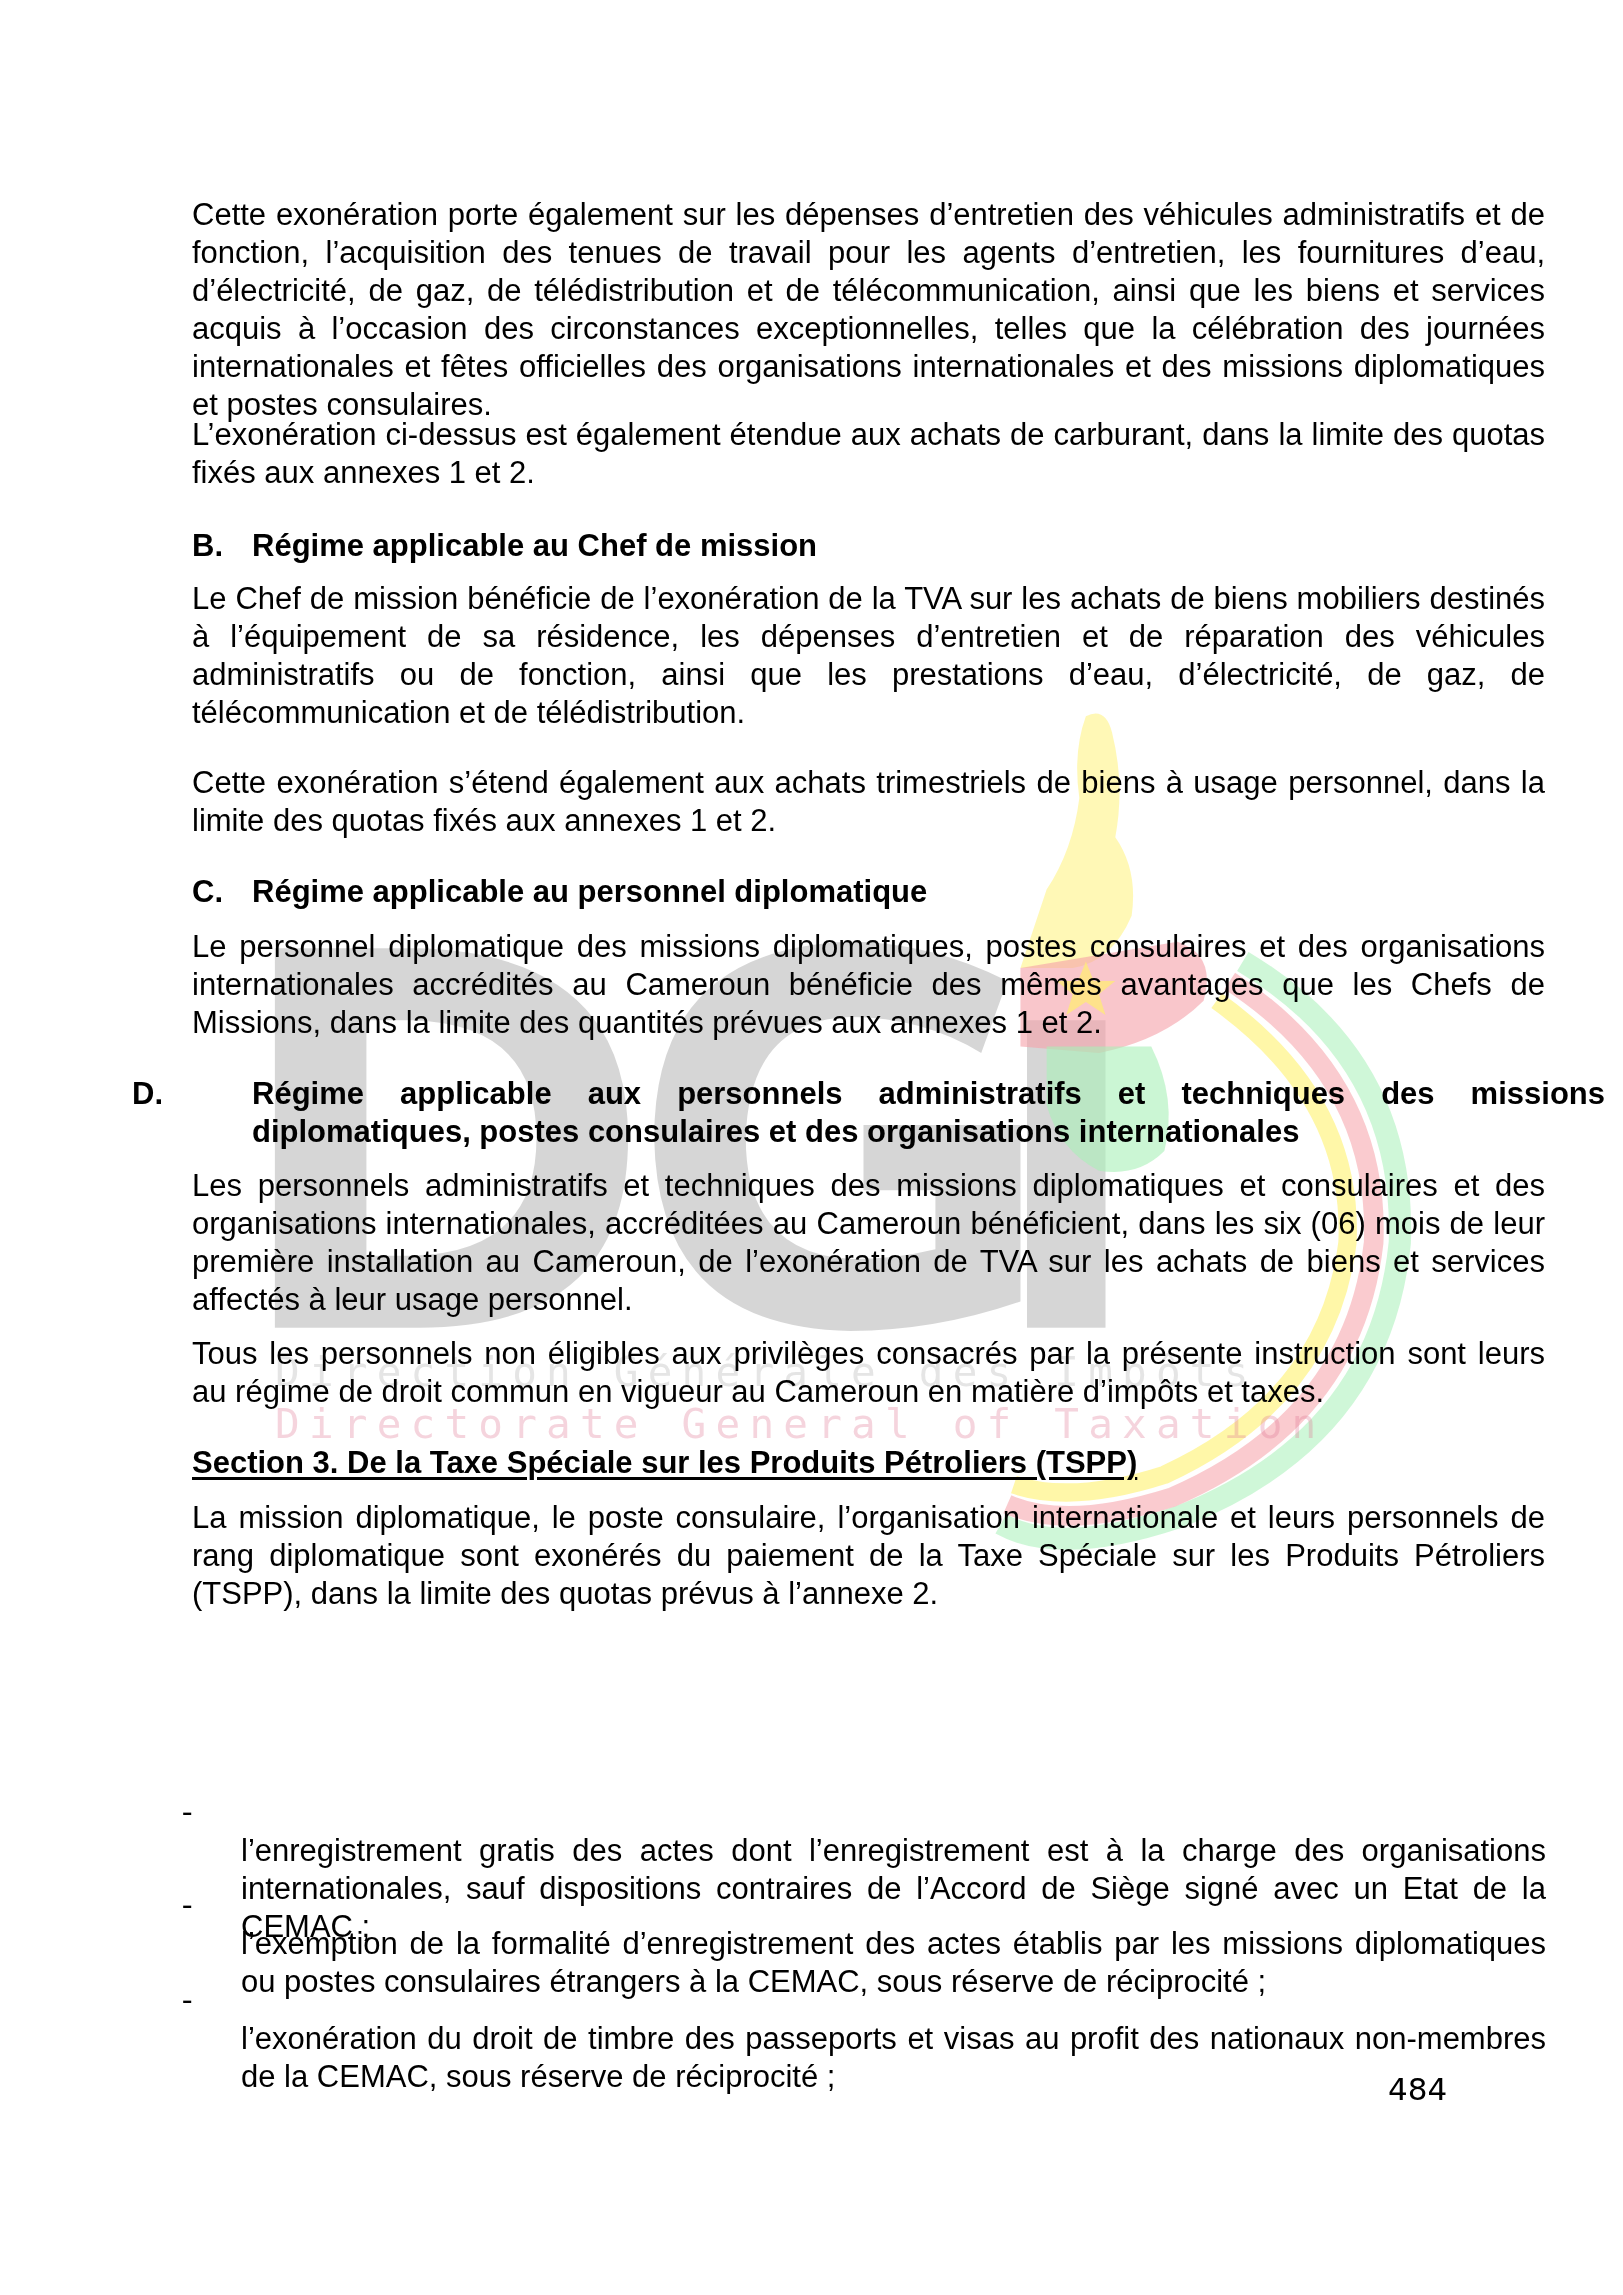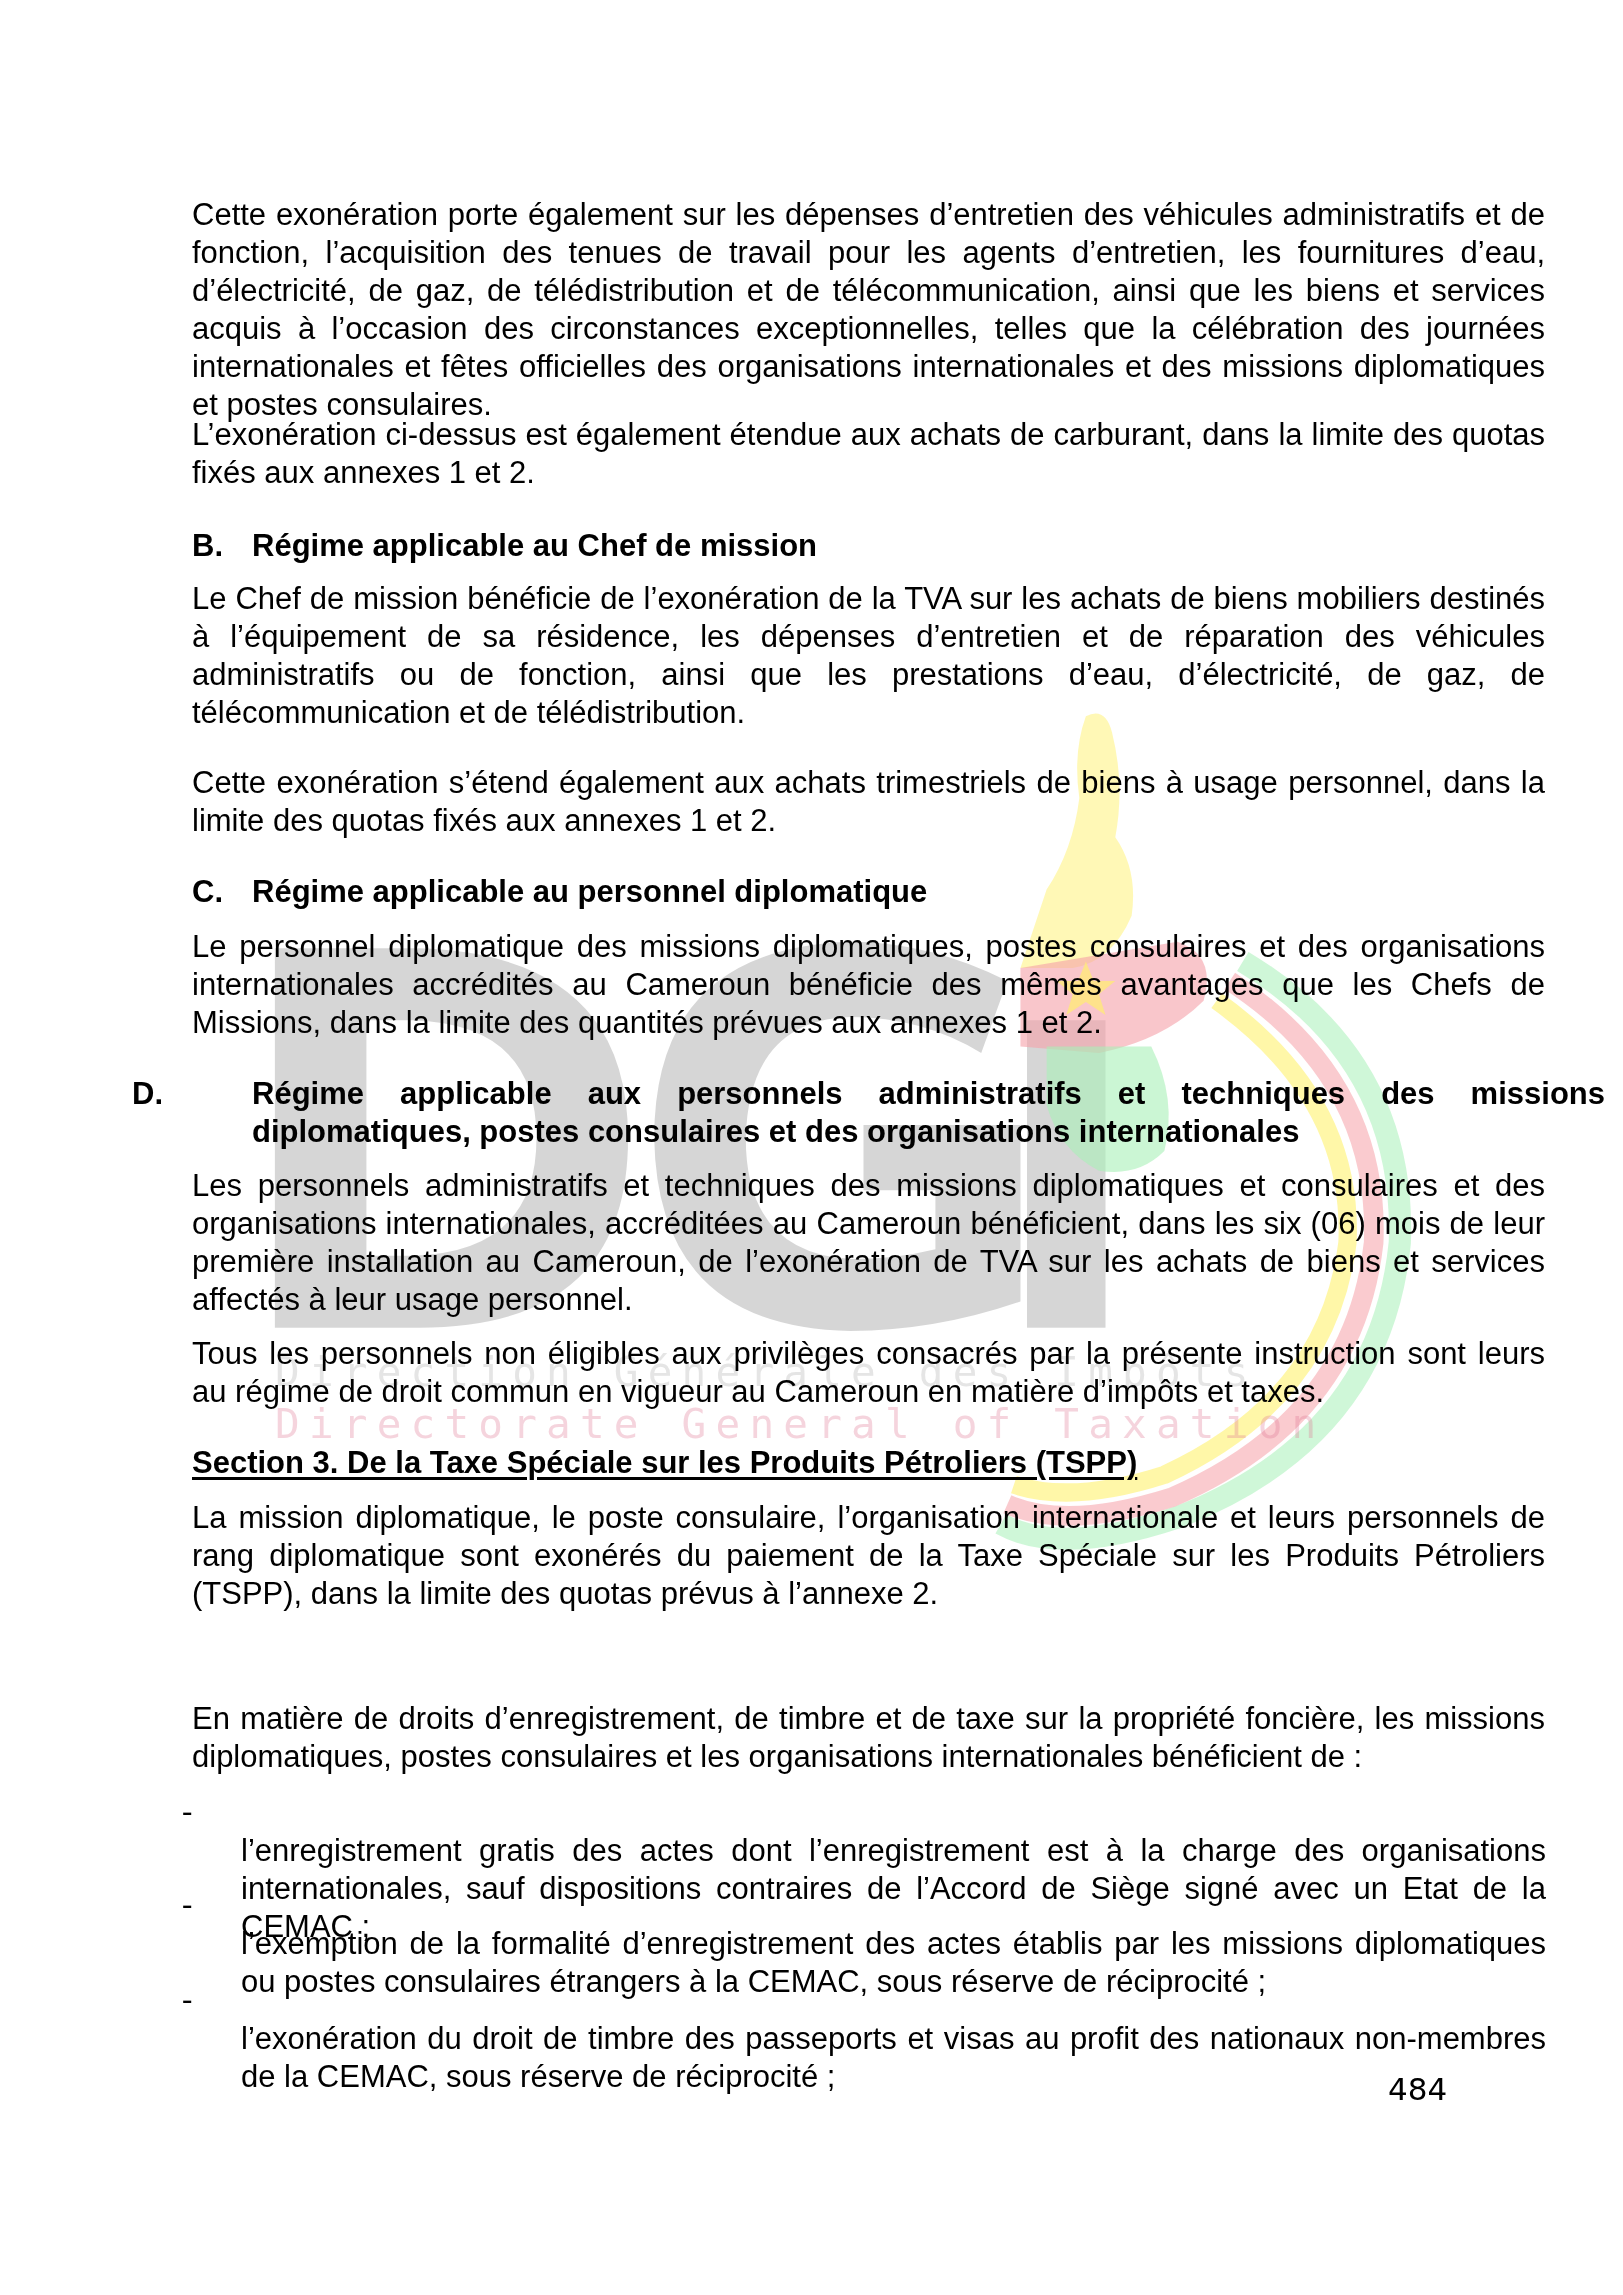--- a/index.html
+++ b/index.html
@@ -77,21 +77,20 @@
 
   <div class="txt body" style="top:1167px">Les personnels administratifs et techniques des missions diplomatiques et consulaires et des organisations internationales, accréditées au Cameroun bénéficient, dans les six (06) mois de leur première installation au Cameroun, de l’exonération de TVA sur les achats de biens et services affectés à leur usage personnel.</div>
 
   <div class="txt body" style="top:1335px">Tous les personnels non éligibles aux privilèges consacrés par la présente instruction sont leurs au régime de droit commun en vigueur au Cameroun en matière d’impôts et taxes.</div>
 
   <div class="txt sec" style="top:1444px">Section 3. De la Taxe Spéciale sur les Produits Pétroliers (TSPP)</div>
 
   <div class="txt body" style="top:1499px">La mission diplomatique, le poste consulaire, l’organisation internationale et leurs personnels de rang diplomatique sont exonérés du paiement de la Taxe Spéciale sur les Produits Pétroliers (TSPP), dans la limite des quotas prévus à l’annexe 2.</div>
 
 
-  <div class="txt body" style="top:1700px">En matière de droits d’enregistrement, de timbre et de taxe sur la propriété foncière, les missions diplomatiques, postes consulaires et les organisations internationales bénéficient de :</div>
 
   <div>
     <div>
       <span class="bullet-dash" style="top:1792px">-</span>
       <div class="txt bullet-text" style="top:1792px">l’enregistrement gratis des actes dont l’enregistrement est à la charge des organisations internationales, sauf dispositions contraires de l’Accord de Siège signé avec un Etat de la CEMAC ;</div>
     </div>
     <div>
       <span class="bullet-dash" style="top:1885px">-</span>
       <div class="txt bullet-text" style="top:1885px">l’exemption de la formalité d’enregistrement des actes établis par les missions diplomatiques ou postes consulaires étrangers à la CEMAC, sous réserve de réciprocité ;</div>
     </div>

